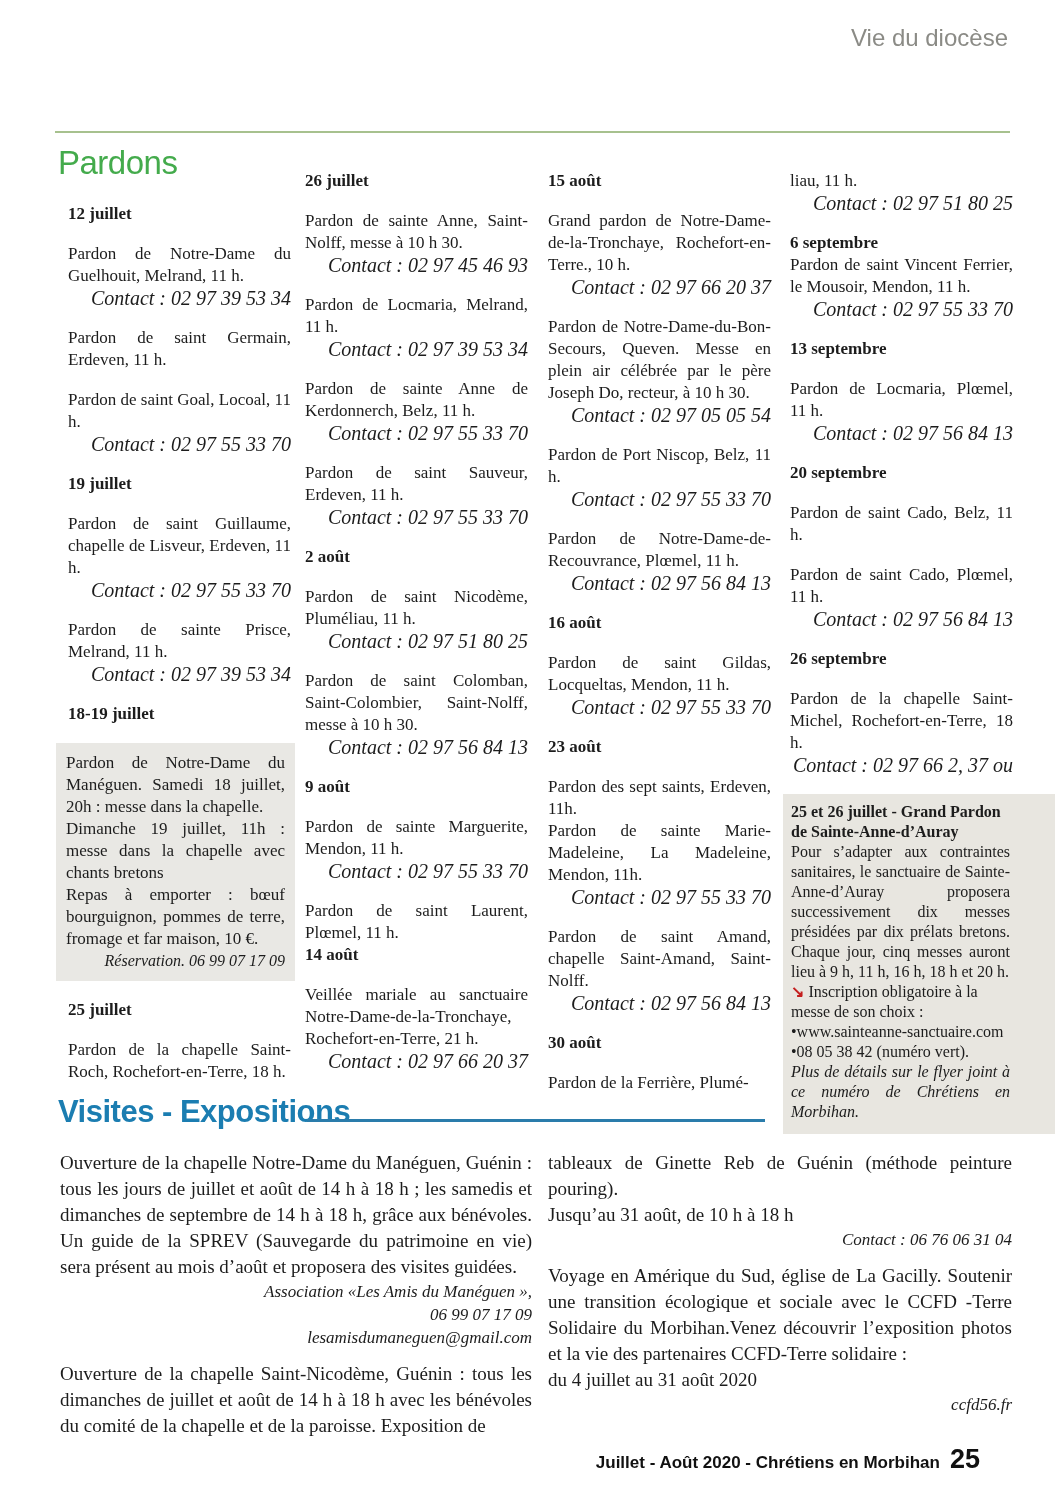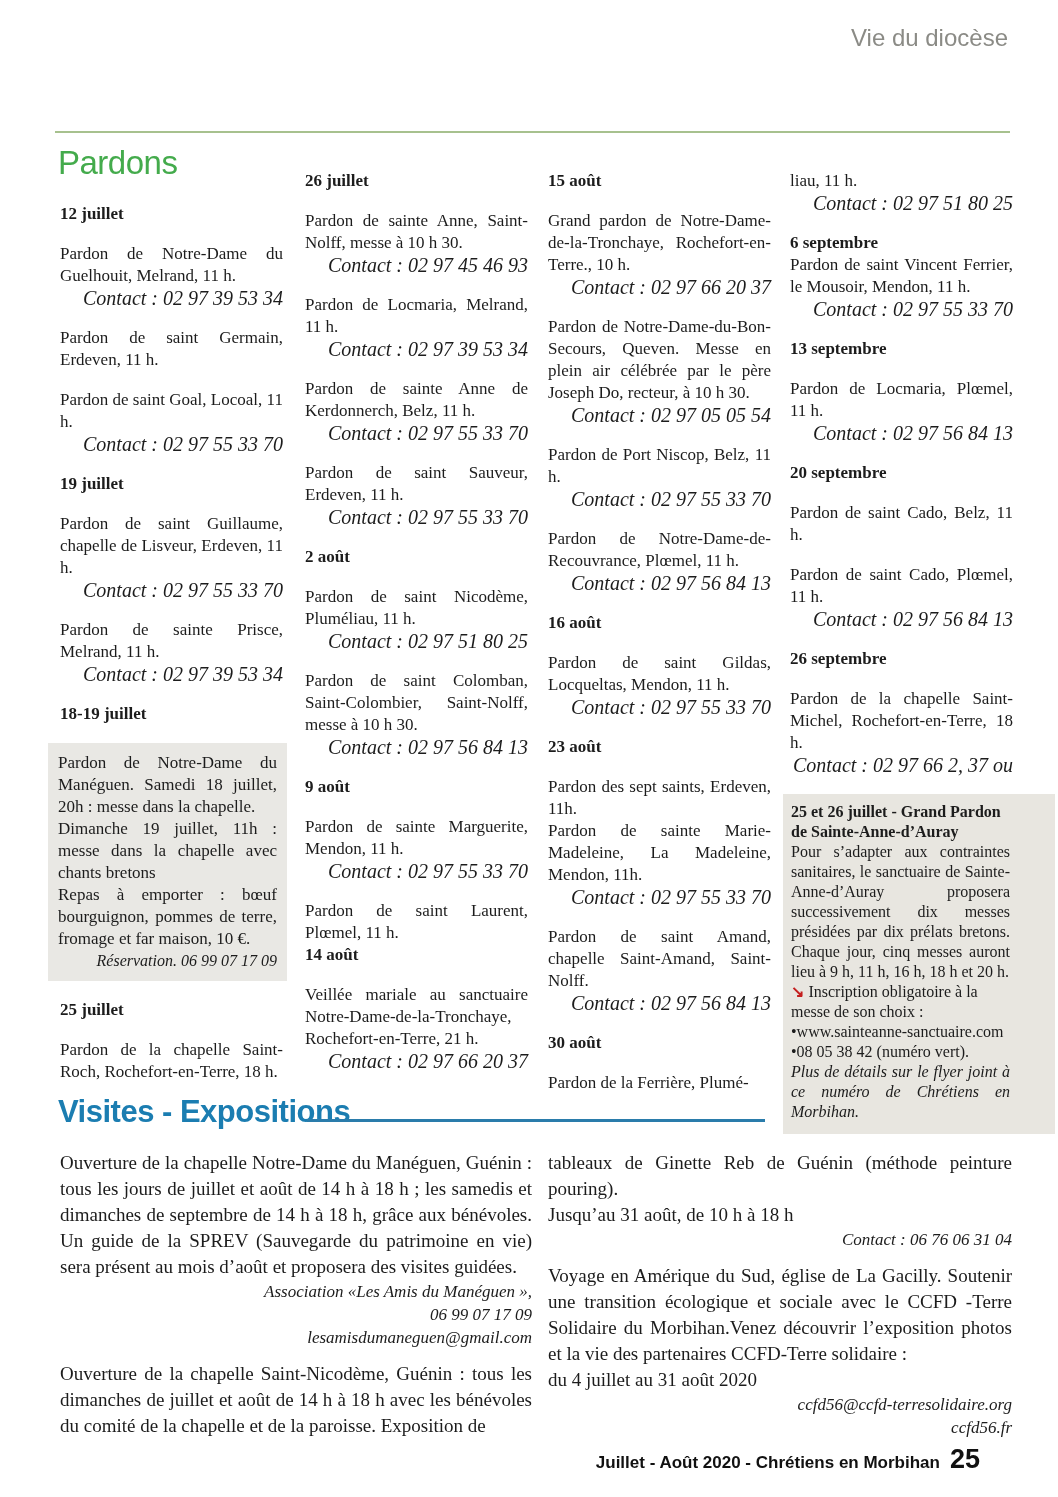--- a/index.html
+++ b/index.html
@@ -8,21 +8,21 @@
 
   .header-label{position:absolute;top:24px;right:50px;font-family:"Liberation Sans",sans-serif;
         font-size:24px;color:var(--header_gray);}
   .green-rule{position:absolute;left:55px;top:131px;width:955px;height:2px;background:var(--green_rule);}
 
   .pardons-title{position:absolute;left:58px;top:144px;font-family:"Liberation Sans",sans-serif;
         font-size:33px;font-weight:normal;color:var(--green_title);letter-spacing:-0.5px;}
 
   .p-col{position:absolute;width:223px;font-size:17px;line-height:22px;text-align:justify;
         hyphens:auto;overflow-wrap:break-word;}
-  #pcol0{left:60px;top:203px;}
+  #pcol0{left:68px;top:203px;}
   #pcol1{left:305px;top:170px;font-family:Liberation Serif, serif;}
   #pcol2{left:548px;top:170px;}
   #pcol3{left:790px;top:170px;}
   .p-col>*:first-child{margin-top:0;}
 
   .date{font-weight:bold;margin:18px 0;text-align:left;}
   .event{margin:0 0 18px 0;}
   .event p{margin:0;}
   .contact{font-size:20px;font-style:italic;text-align:right;line-height:22px;}
   .flush{margin-bottom:0 !important;}
@@ -244,21 +244,20 @@
         <p class="vbody">tableaux de Ginette Reb de Guénin (méthode peinture pouring).
 Jusqu’au 31 août, de 10 h à 18 h</p>
         <div class="credits">
           <div class="credit-line">Contact : 06 76 06 31 04</div>
         </div>
       </div>
       <div class="vitem">
         <p class="vbody"><span class="vlead">Voyage en Amérique du Sud,</span> église de  La Gacilly. Soutenir une transition écologique et sociale avec le CCFD -Terre Solidaire du Morbihan.Venez découvrir l’exposition photos et la vie des partenaires CCFD-Terre solidaire :
 du 4 juillet au 31 août 2020</p>
         <div class="credits">
-          <div class="credit-line">ccfd56@ccfd-terresolidaire.org</div>
           <div class="credit-line">ccfd56.fr</div>
         </div>
       </div>
     </div>
 
   <div class="footer">
     <span class="ftext">Juillet - Août 2020 - Chrétiens en Morbihan</span>
     <span class="fnum">25</span>
   </div>
 </div>

